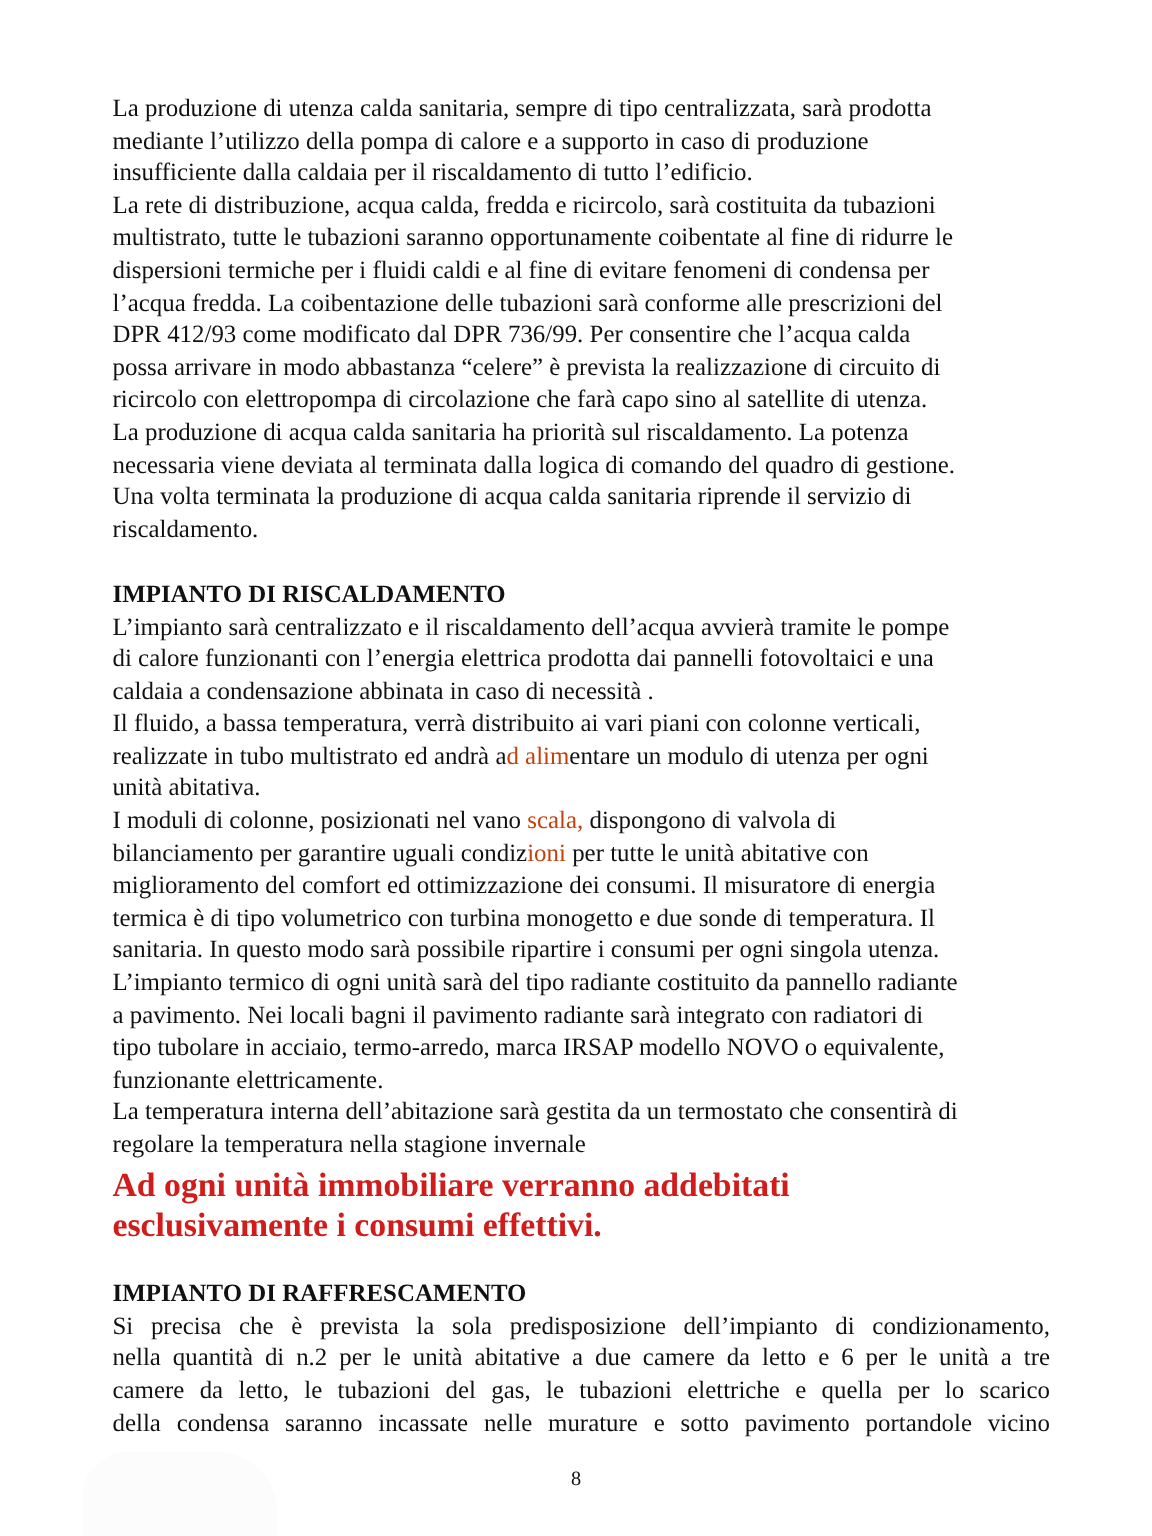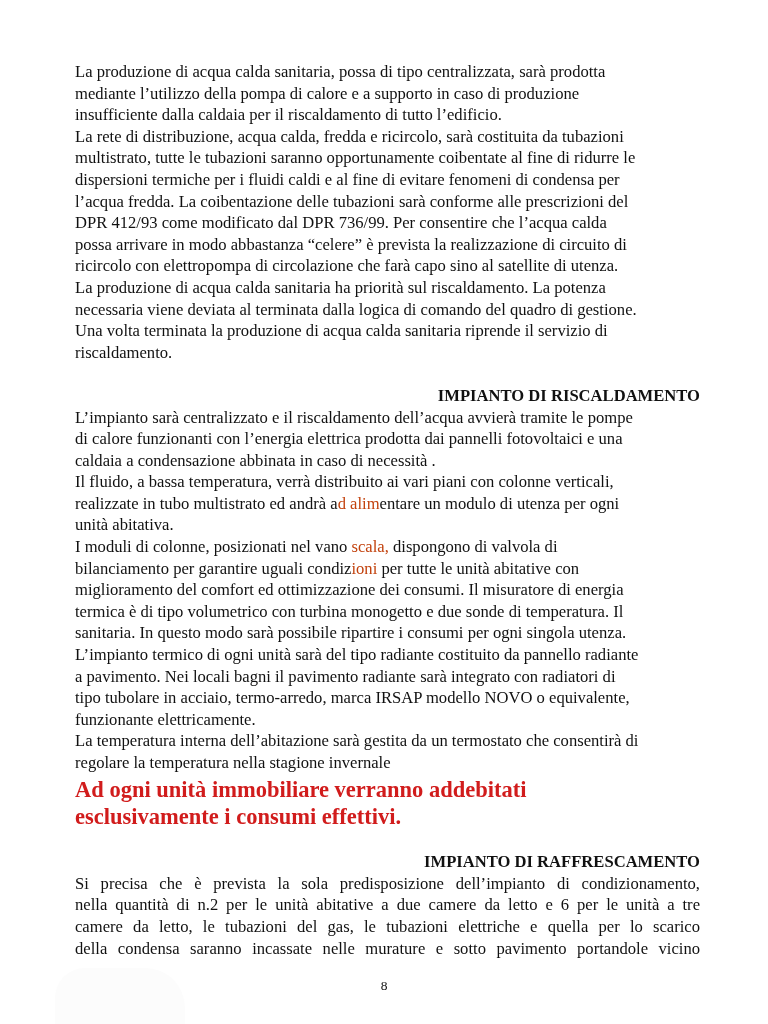--- a/index.html
+++ b/index.html
@@ -38,21 +38,20 @@
     .gap {
       height: 21.6px;
     }
     .heading {
       font-weight: bold;
       font-size: 16.6px;
       line-height: 21.6px;
       height: 21.6px;
       white-space: nowrap;
       margin: 0;
-      text-align: right;
     }
     .emph {
       color: #d11c1c;
       font-weight: bold;
       font-size: 22.5px;
       line-height: 27px;
       height: 27px;
       white-space: nowrap;
       margin: 0;
     }
@@ -76,21 +75,21 @@
       background: #fcfcfc;
       border-radius: 30px 40px 0 0;
     }
   </style>
 </head>
 <body>
 
 <div class="page">
 
   <div>
-    <p class="line">La produzione di acqua calda sanitaria, possa di tipo centralizzata, sarà prodotta</p>
+    <p class="line">La produzione di utenza calda sanitaria, sempre di tipo centralizzata, sarà prodotta</p>
     <p class="line">mediante l’utilizzo della pompa di calore e a supporto in caso di produzione</p>
     <p class="line">insufficiente dalla caldaia per il riscaldamento di tutto l’edificio.</p>
     <p class="line">La rete di distribuzione, acqua calda, fredda e ricircolo, sarà costituita da tubazioni</p>
     <p class="line">multistrato, tutte le tubazioni saranno opportunamente coibentate al fine di ridurre le</p>
     <p class="line">dispersioni termiche per i fluidi caldi e al fine di evitare fenomeni di condensa per</p>
     <p class="line">l’acqua fredda. La coibentazione delle tubazioni sarà conforme alle prescrizioni del</p>
     <p class="line">DPR 412/93 come modificato dal DPR 736/99. Per consentire che l’acqua calda</p>
     <p class="line">possa arrivare in modo abbastanza “celere” è prevista la realizzazione di circuito di</p>
     <p class="line">ricircolo con elettropompa di circolazione che farà capo sino al satellite di utenza.</p>
     <p class="line">La produzione di acqua calda sanitaria ha priorità sul riscaldamento. La potenza</p>

